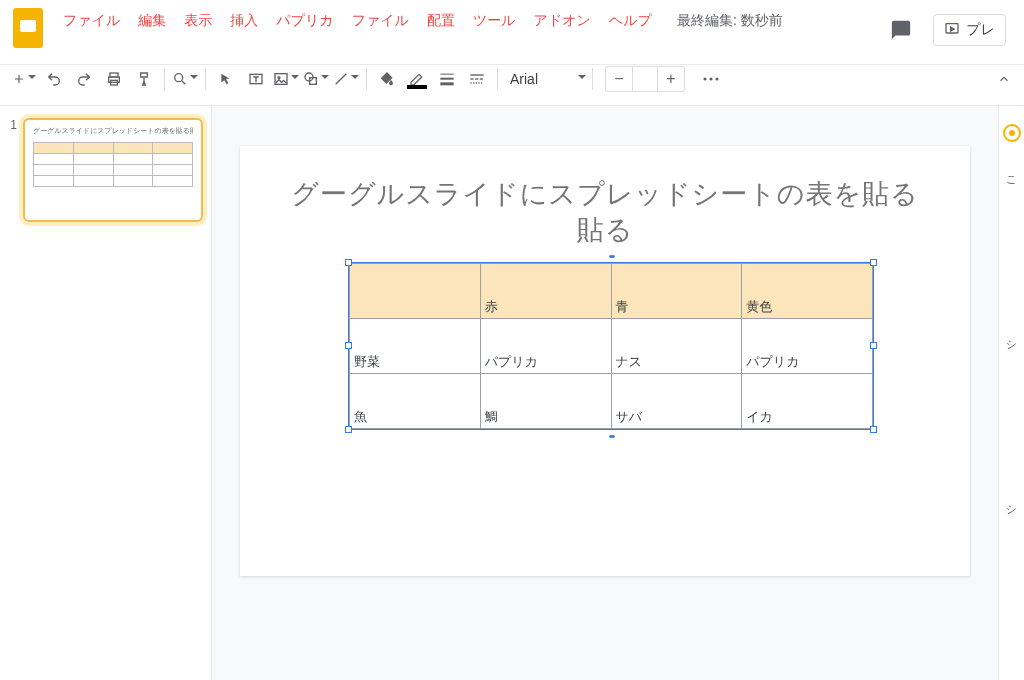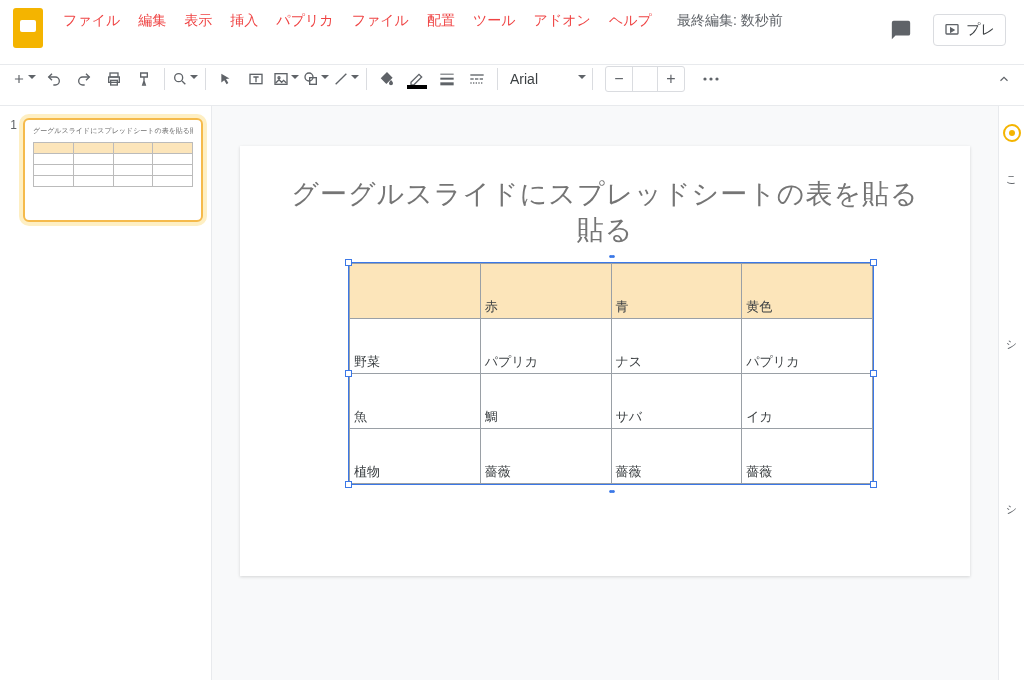--- a/index.html
+++ b/index.html
@@ -11,21 +11,21 @@
   .logo-icon::before { content:""; position:absolute; background:#fff; border-radius:2px; left:7px; top:12px; width:16px; height:12px; }
   .title-area { flex:1; padding-left:8px; }
   .title-row { display:flex; align-items:center; gap:10px; height:28px; }
   .title { font-size: 19px; color:#5f6368; font-weight: 400; }
   .title-icon { width:18px; height:18px; display:flex; align-items:center; justify-content:center; color:#5f6368; }
   .menu-row { display:flex; align-items:center; height:26px; gap:4px; margin-top:2px; }
   .menu-item { font-size:14px; color:#ef4444; padding:4px 7px; border-radius:4px; cursor:pointer; }
   .last-edit { font-size:14px; color:#5f6368; margin-left:14px; }
   .header-right { display:flex; align-items:center; gap:14px; padding-right:6px; padding-top:6px; }
   .hdr-btn { width:36px; height:36px; display:flex; align-items:center; justify-content:center; border-radius:50%; color:#5f6368; cursor:pointer; }
-  .present-btn { display:flex; align-items:center; gap:6px; border:1px solid #dadce0; border-radius:4px; padding:6px 10px; font-size:14px; color:#3c4043; cursor:pointer; }
+  .present-btn { display:flex; align-items:flex-start; gap:6px; border:1px solid #dadce0; border-radius:4px; padding:6px 10px; font-size:14px; color:#3c4043; cursor:pointer; }
   
   .toolbar { height:42px; border-top:1px solid #e8eaed; border-bottom:1px solid #e8eaed; display:flex; align-items:center; padding:0 6px 12px 10px; gap:2px; }
   .tb-btn { min-width:28px; height:28px; display:flex; align-items:center; justify-content:center; border-radius:3px; color:#5f6368; cursor:pointer; font-size:15px; position:relative; }
   .tb-sep { width:1px; height:22px; background:#dadce0; margin:0 4px; }
   .tb-drop { width:8px; height:8px; margin-left:2px; }
   .tb-drop::after { content:""; display:block; border-left:4px solid transparent; border-right:4px solid transparent; border-top:4px solid #5f6368; }
   .font-name { min-width:70px; padding:0 6px; font-size:14px; color:#3c4043; display:flex; align-items:center; justify-content:flex-start; }
   .zoom-group { display:flex; border:1px solid #dadce0; border-radius:3px; height:26px; margin-left:6px; }
   .zoom-btn { width:26px; display:flex; align-items:center; justify-content:center; color:#5f6368; cursor:pointer; }
   .zoom-mid { border-left:1px solid #dadce0; border-right:1px solid #dadce0; }
@@ -290,26 +290,20 @@
               <td>パプリカ</td>
               <td>ナス</td>
               <td>パプリカ</td>
             </tr>
             <tr>
               <td>魚</td>
               <td>鯛</td>
               <td>サバ</td>
               <td>イカ</td>
             </tr>
-            <tr>
-              <td>植物</td>
-              <td>薔薇</td>
-              <td>薔薇</td>
-              <td>薔薇</td>
-            </tr>
           </tbody>
             </table>
           <div class="sel-handle h-tl"></div>
           <div class="sel-handle h-tr"></div>
           <div class="sel-handle h-bl"></div>
           <div class="sel-handle h-br"></div>
           <div class="sel-handle h-ml"></div>
           <div class="sel-handle h-mr"></div>
         </div>
         <div class="edge-dots edge-bot">•••</div>

